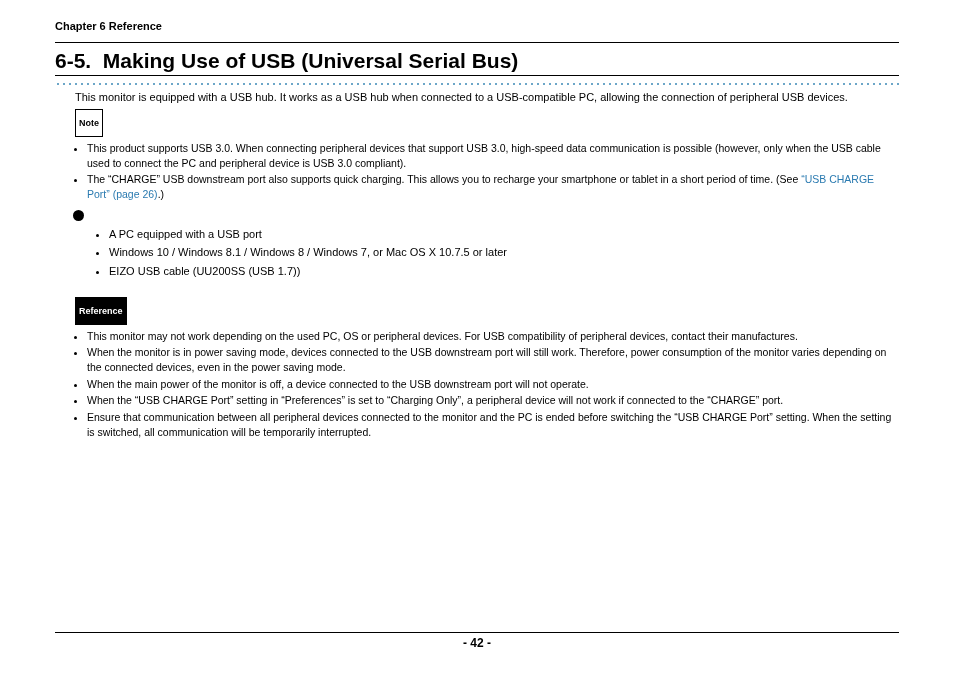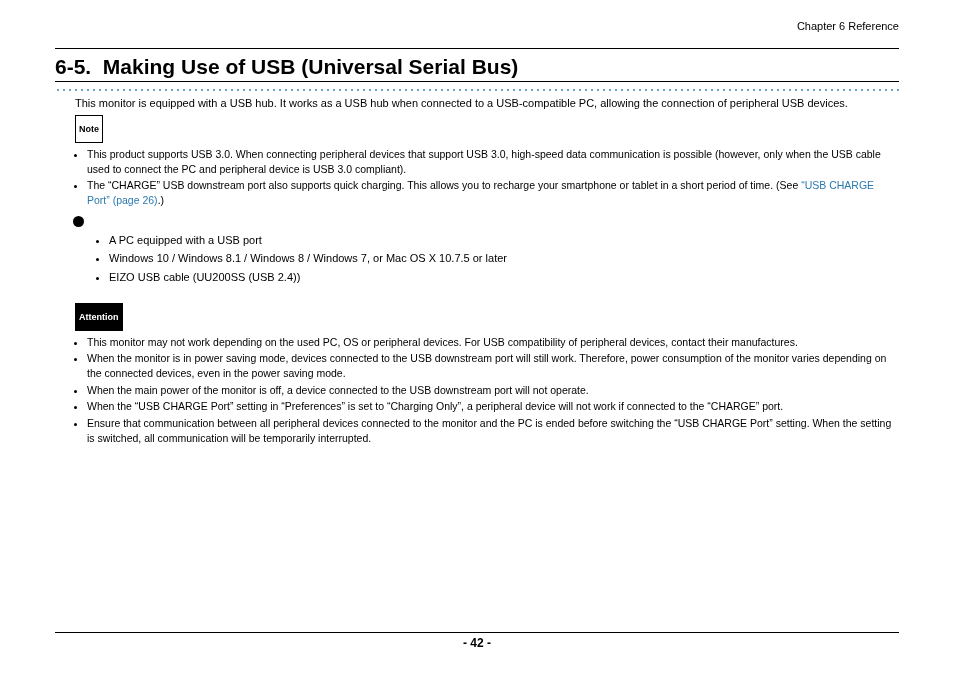--- a/index.html
+++ b/index.html
@@ -10,23 +10,23 @@
     color: #000;
     width: 954px;
     height: 675px;
     box-sizing: border-box;
     position: relative;
   }
   .page {
     padding: 20px 55px 0 55px;
   }
   .header-right {
-    text-align: right;
     font-size: 11px;
-    margin-bottom: 16px;
+    margin-bottom: 10px;
+    font-weight: bold;
   }
   .rule-top {
     border-top: 1px solid #000;
     margin-bottom: 6px;
   }
   .section-title {
     font-size: 21px;
     font-weight: bold;
     margin: 0 0 0 0;
     padding-bottom: 2px;
@@ -128,24 +128,24 @@
       <span>The “CHARGE” USB downstream port also supports quick charging. This allows you to recharge your smartphone or tablet in a short period of time. (See </span><span class="link">“USB CHARGE Port” (page 26)</span><span>.)</span>
     </li>
   </ul>
 
   <div class="subhead-row">
     <span class="bullet-circle"></span>
   </div>
   <ul class="req-list">
     <li>A PC equipped with a USB port</li>
     <li>Windows 10 / Windows 8.1 / Windows 8 / Windows 7, or Mac OS X 10.7.5 or later</li>
-    <li>EIZO USB cable (UU200SS (USB 2.4))</li>
+    <li>EIZO USB cable (UU200SS (USB 1.7))</li>
   </ul>
 
-  <div class="attention-label">Attention</div>
+  <div class="attention-label">Reference</div>
   <ul class="attention-list">
     <li>This monitor may not work depending on the used PC, OS or peripheral devices. For USB compatibility of peripheral devices, contact their manufactures.</li>
     <li>When the monitor is in power saving mode, devices connected to the USB downstream port will still work. Therefore, power consumption of the monitor varies depending on the connected devices, even in the power saving mode.</li>
     <li>When the main power of the monitor is off, a device connected to the USB downstream port will not operate.</li>
     <li>When the “USB CHARGE Port” setting in “Preferences” is set to “Charging Only”, a peripheral device will not work if connected to the “CHARGE” port.</li>
     <li>Ensure that communication between all peripheral devices connected to the monitor and the PC is ended before switching the “USB CHARGE Port” setting. When the setting is switched, all communication will be temporarily interrupted.</li>
   </ul>
 </div>
 
 <div class="footer">

